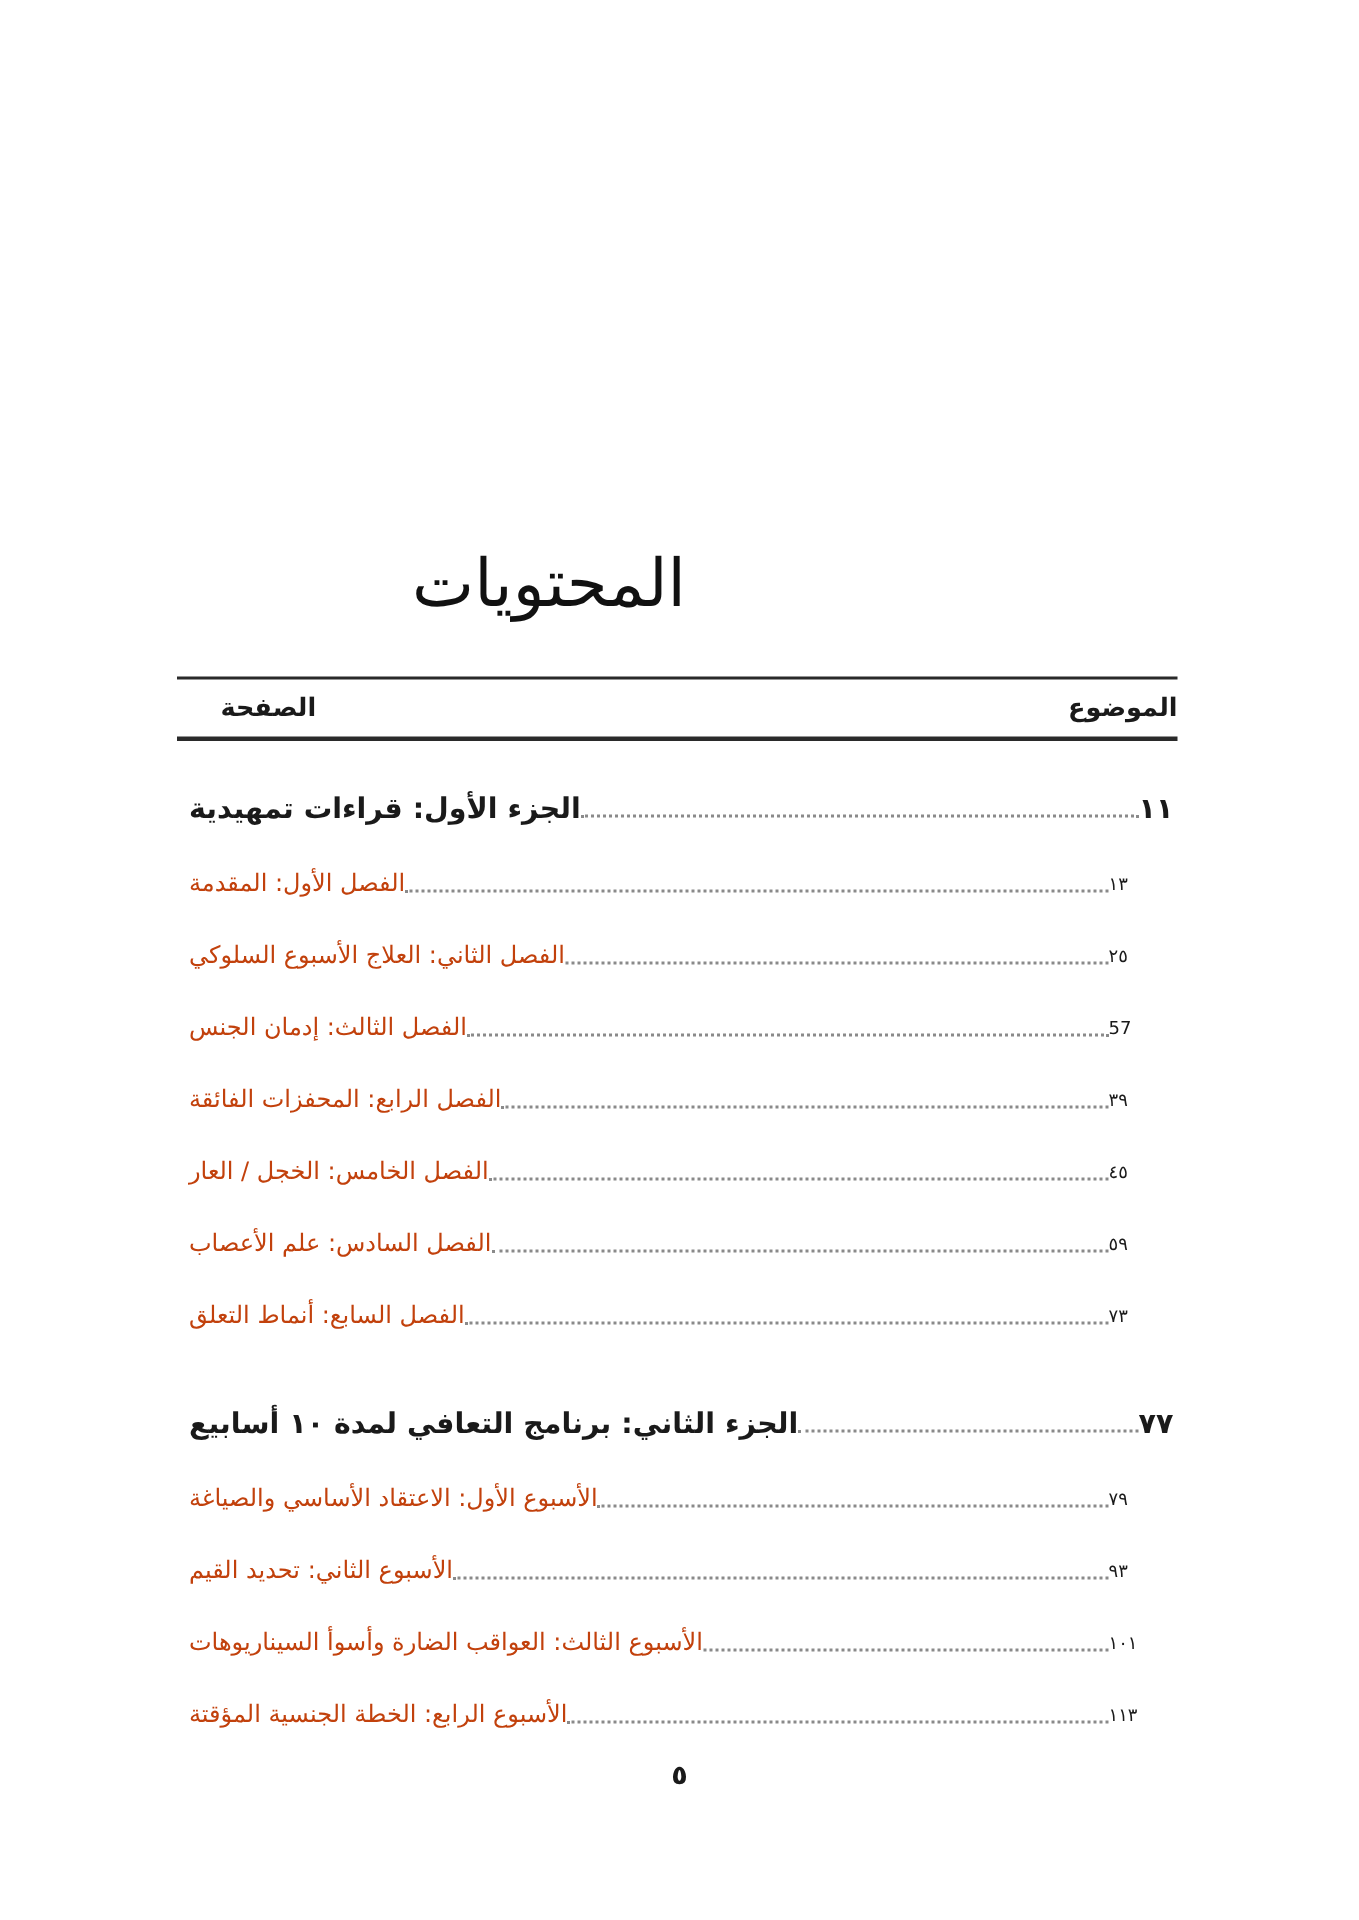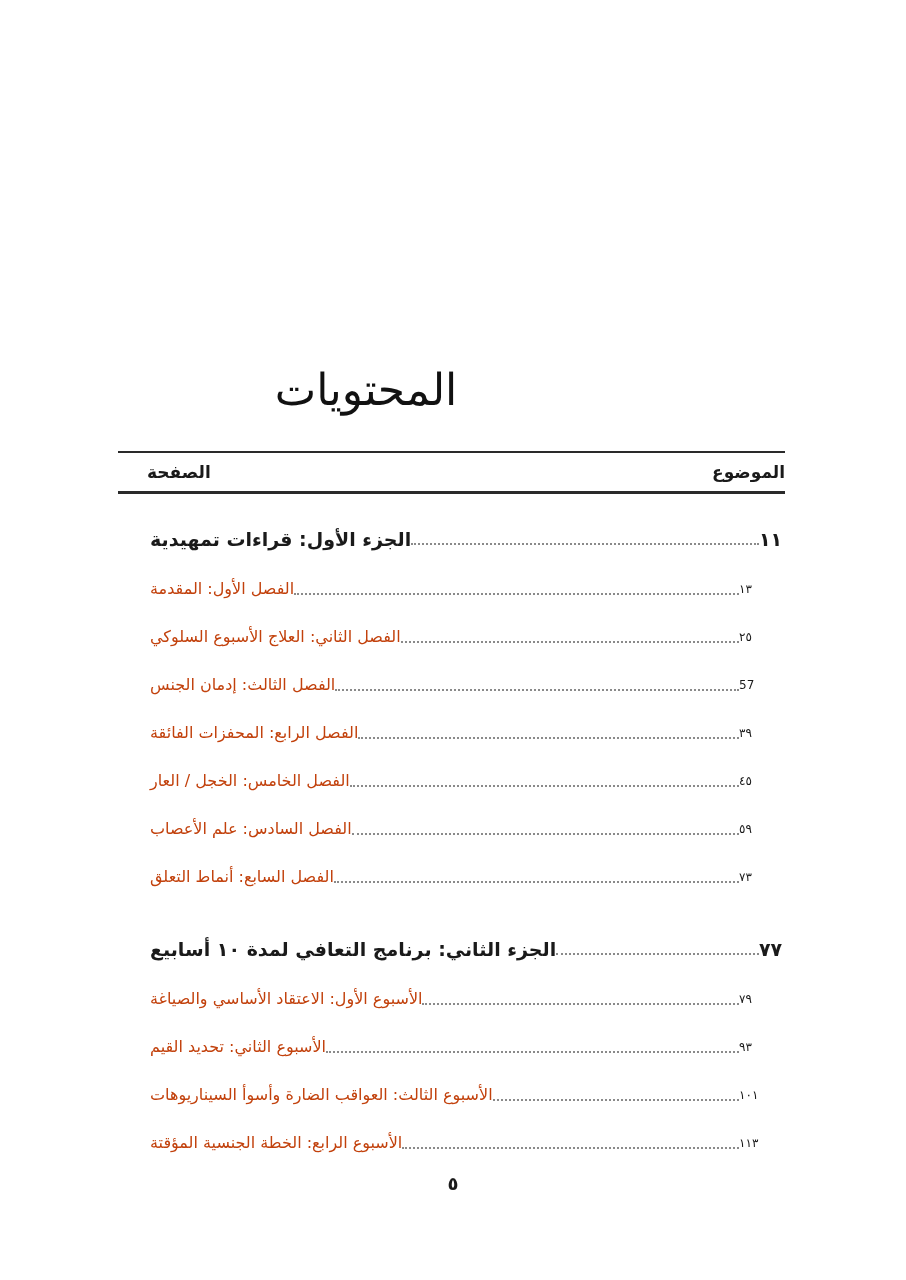--- a/index.html
+++ b/index.html
@@ -10,21 +10,21 @@
            font-family: "DejaVu Serif", serif; font-size: 44px; line-height: 60px; color: #111; direction: rtl; }
   .rule { position: absolute; left: 118px; width: 667px; background: #2a2a2a; }
   .rule.top { top: 451px; height: 2px; }
   .rule.bottom { top: 491px; height: 3px; }
   .hdr { position: absolute; top: 456px; height: 32px; line-height: 32px; font-size: 17px; font-weight: bold; direction: rtl; }
   .hdr.topic { right: 121px; text-align: right; }
   .hdr.pagecol { left: 132px; margin-left: 15px; }
   .toc { position: absolute; left: 118px; width: 667px; top: 0; }
   .row { position: absolute; left: 0; width: 667px; height: 30px; display: flex; flex-direction: row-reverse;
          align-items: flex-end; direction: rtl; }
-  .row .label { white-space: nowrap; font-size: 16px; line-height: 22px; padding-left: 8px; margin-left: 24px; }
+  .row .label { white-space: nowrap; font-size: 16px; line-height: 22px; padding-left: 8px; }
   .row .dots { flex: 1; border-bottom: 2px dotted #8a8a8a; margin-bottom: 5px; height: 1px; }
   .row .num { white-space: nowrap; font-size: 12px; line-height: 22px; padding-right: 2px; min-width: 24px; text-align: left; }
   .row.part .label { font-size: 19px; font-weight: bold; }
   .row.part .num { font-size: 19px; font-weight: bold; }
   .row.chapter { padding-right: 20px; box-sizing: border-box; }
   .row.chapter .label { color: #c2410c; }
   .folio { position: absolute; top: 1173px; left: 0; width: 906px; text-align: center; font-size: 18px; font-weight: bold; }
 </style>
 </head>
 <body>

